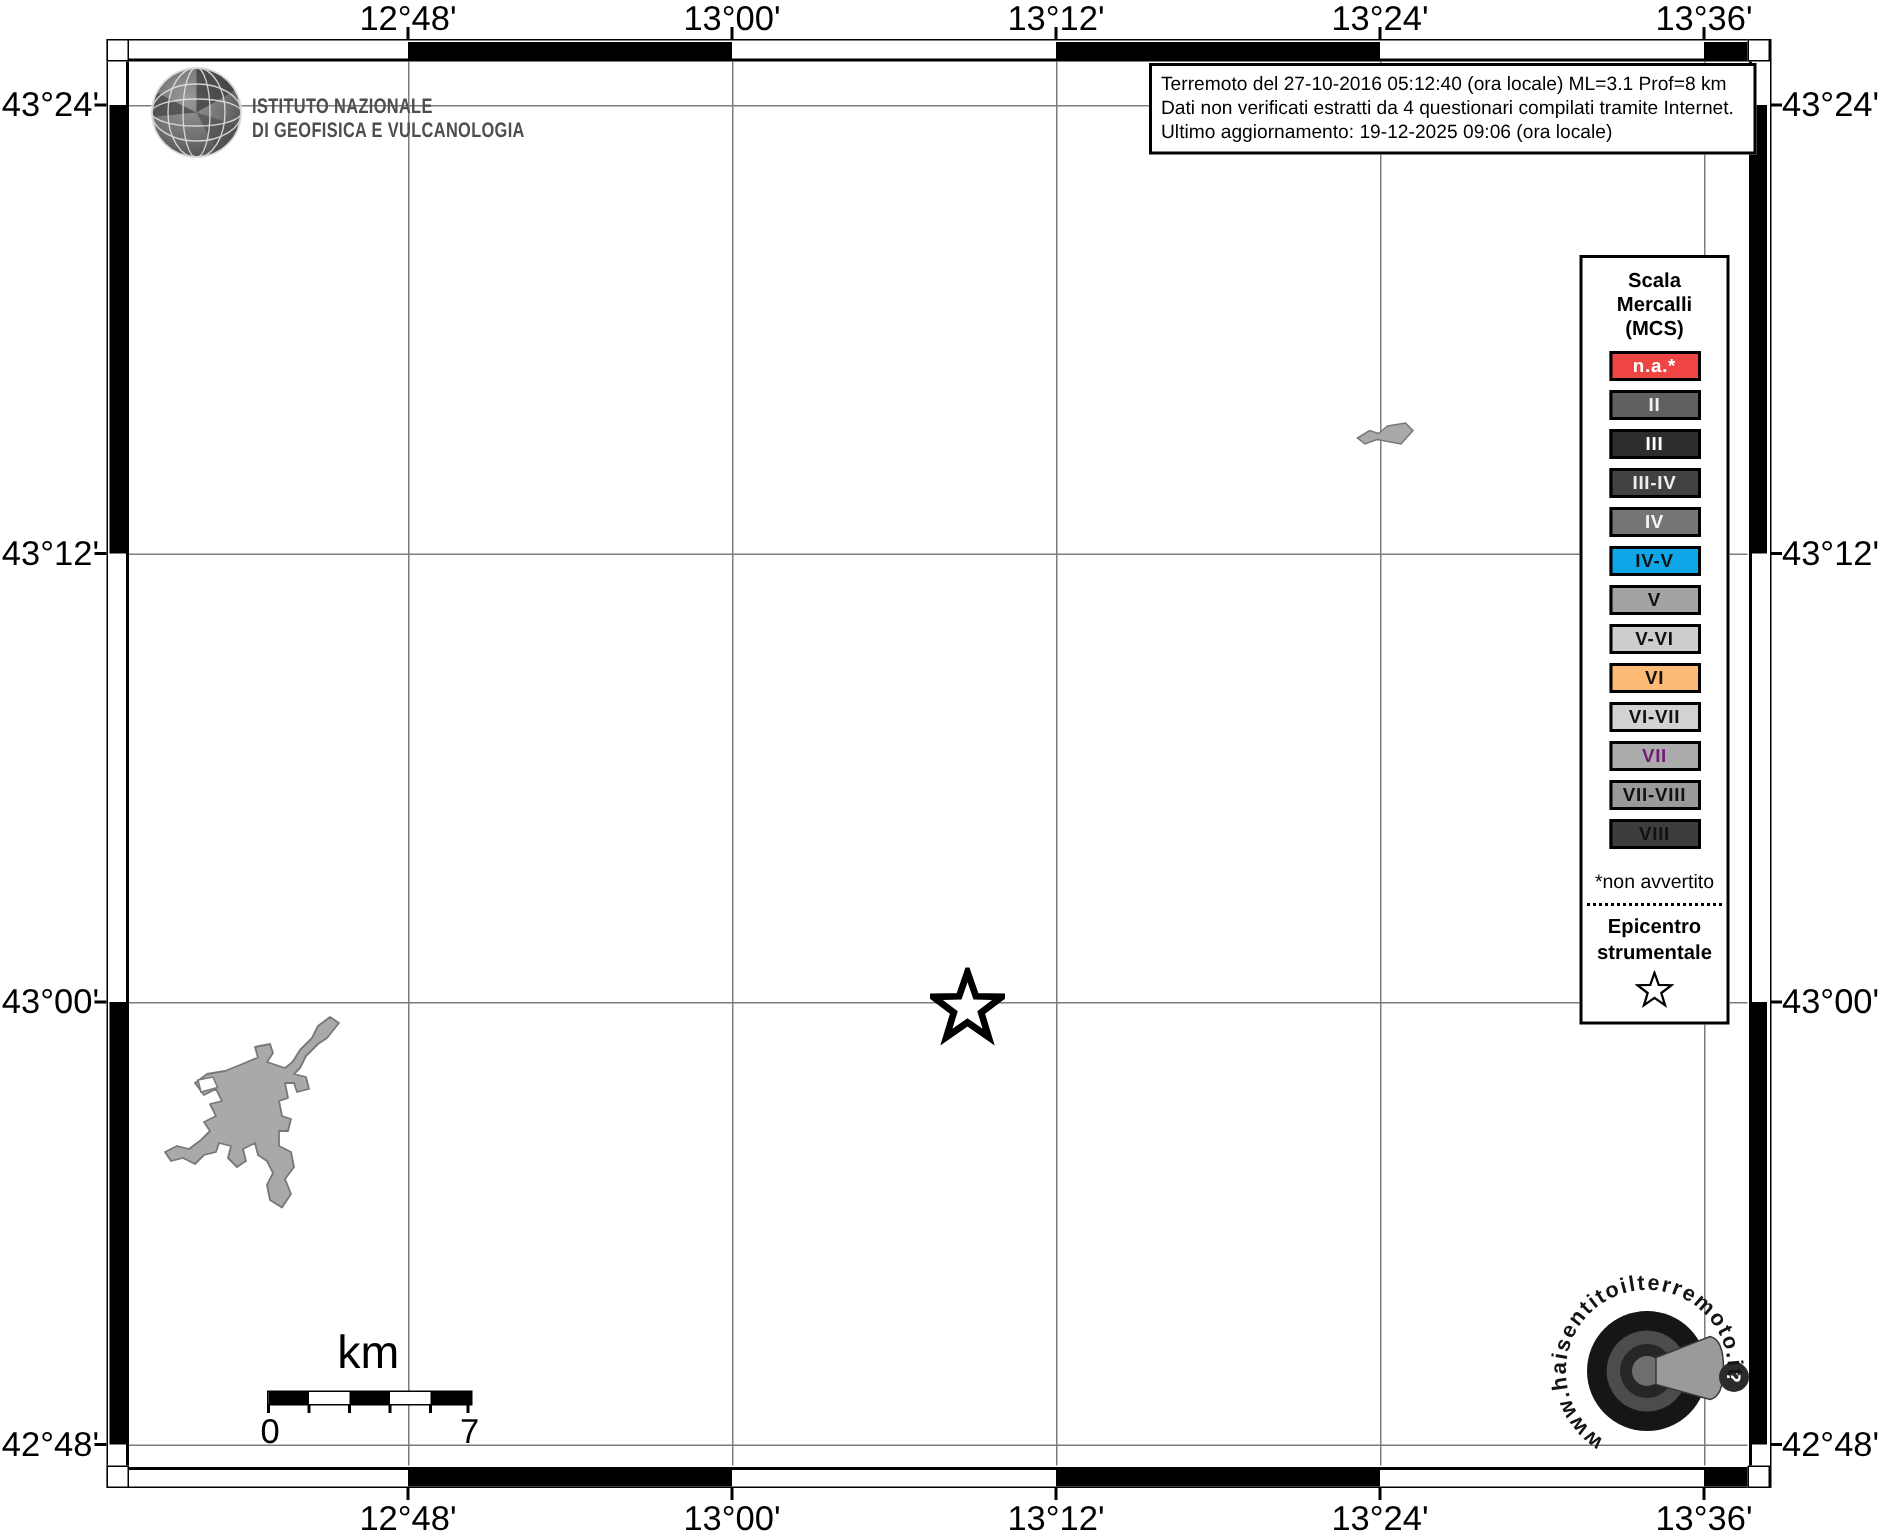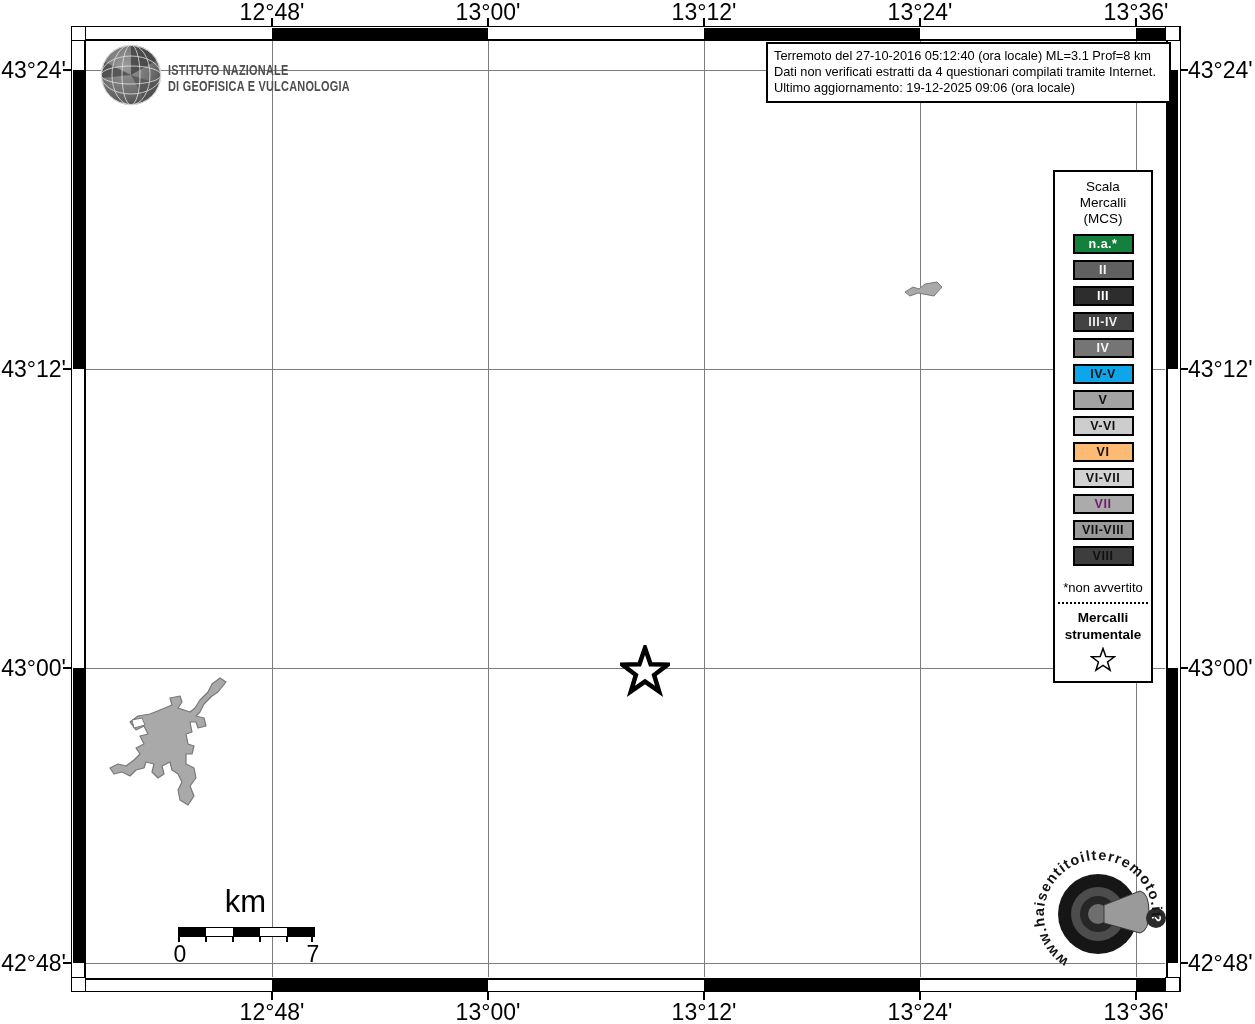--- a/index.html
+++ b/index.html
@@ -31,21 +31,21 @@
     transform:scaleX(0.78);transform-origin:left top;letter-spacing:.3px;white-space:nowrap;}
 
   
   .infobox{left:766px;top:42px;width:389px;background:#fff;border:2px solid #000;
     padding:4px 6px;font-size:12.8px;line-height:16.2px;overflow:hidden;z-index:5;}
   .infobox div{white-space:nowrap;}
 
   
   .legend{left:1053px;top:170px;width:100px;background:#fff;border:2px solid #000;
     padding:7px 0 8px 0;text-align:center;z-index:5;box-sizing:border-box;}
-  .legend-title{font-weight:normal;font-size:13.5px;line-height:16px;width:72px;margin:0 auto 7px auto;}
+  .legend-title{font-weight:bold;font-size:13.5px;line-height:16px;width:72px;margin:0 auto 7px auto;}
   .lg-item{width:57px;height:16px;line-height:16px;border:2px solid #000;margin:0 auto 6px auto;
     font-weight:bold;font-size:12.5px;letter-spacing:.5px;}
   .lg-note{font-size:13px;margin-top:14px;}
   .lg-sep{border-top:2px dotted #000;margin:7px 3px 5px 3px;}
   .lg-epi{font-weight:bold;font-size:13.5px;line-height:17px;width:90px;margin:0 auto;}
 
   
   .km-label{left:178px;top:884px;width:135px;text-align:center;font-size:31px;}
   .sbar{left:178px;top:927px;width:135px;height:8px;border:1px solid #000;display:flex;}
   .sbar span{flex:1;}
@@ -168,36 +168,36 @@
   <div class="ingv-text" style="top:78px">DI GEOFISICA E VULCANOLOGIA</div>
 
   <div class="abs infobox">
     <div>Terremoto del 27-10-2016 05:12:40 (ora locale) ML=3.1 Prof=8 km</div>
     <div>Dati non verificati estratti da 4 questionari compilati tramite Internet.</div>
     <div>Ultimo aggiornamento: 19-12-2025 09:06 (ora locale)</div>
   </div>
 
   <div class="abs legend">
     <div class="legend-title">Scala Mercalli (MCS)</div>
-    <div class="lg-item" style="background-color: #15803d; color: rgb(255, 255, 255);">n.a.*</div>
+    <div class="lg-item" style="background-color: #ef4444; color: rgb(255, 255, 255);">n.a.*</div>
     <div class="lg-item" style="background-color: rgb(96, 96, 96); color: rgb(242, 242, 242);">II</div>
     <div class="lg-item" style="background-color: rgb(45, 45, 45); color: rgb(255, 255, 255);">III</div>
     <div class="lg-item" style="background-color: rgb(66, 66, 66); color: rgb(237, 237, 237);">III-IV</div>
     <div class="lg-item" style="background-color: rgb(117, 117, 117); color: rgb(245, 245, 245);">IV</div>
     <div class="lg-item" style="background-color: #0ea5e9; color: rgb(17, 17, 17);">IV-V</div>
     <div class="lg-item" style="background-color: rgb(163, 163, 163); color: rgb(17, 17, 17);">V</div>
     <div class="lg-item" style="background-color: rgb(205, 205, 205); color: rgb(17, 17, 17);">V-VI</div>
     <div class="lg-item" style="background-color: #fdba74; color: rgb(17, 17, 17);">VI</div>
     <div class="lg-item" style="background-color: rgb(210, 210, 210); color: rgb(17, 17, 17);">VI-VII</div>
     <div class="lg-item" style="background-color: rgb(171, 171, 171); color: #701a75;">VII</div>
     <div class="lg-item" style="background-color: rgb(154, 154, 154); color: rgb(17, 17, 17);">VII-VIII</div>
     <div class="lg-item" style="background-color: rgb(61, 61, 61); color: rgb(17, 17, 17);">VIII</div>
     <div class="lg-note">*non avvertito</div>
     <div class="lg-sep"></div>
-    <div class="lg-epi">Mercalli strumentale</div>
+    <div class="lg-epi">Epicentro strumentale</div>
     <svg width="26" height="26" viewBox="0 0 50 52" style="margin:4px auto 0 auto">
       <path d="M25,3 L30.6,19.2 L47.8,19.6 L34.1,30 L39.1,46.4 L25,36.6 L10.9,46.4 L15.9,30 L2.2,19.6 L19.4,19.2 Z" fill="#ffffff" stroke="#000000" stroke-width="3"></path>
     </svg>
   </div>
 
   <div class="abs km-label">km</div>
   <div class="abs sbar">
     <span style="background:#000"></span>
       <span style="background:#fff"></span>
       <span style="background:#000"></span>

